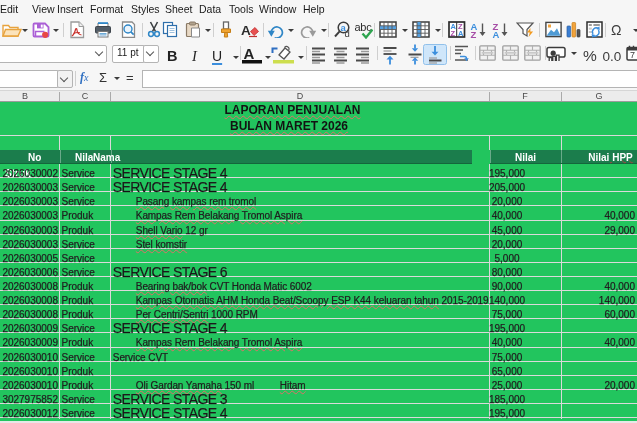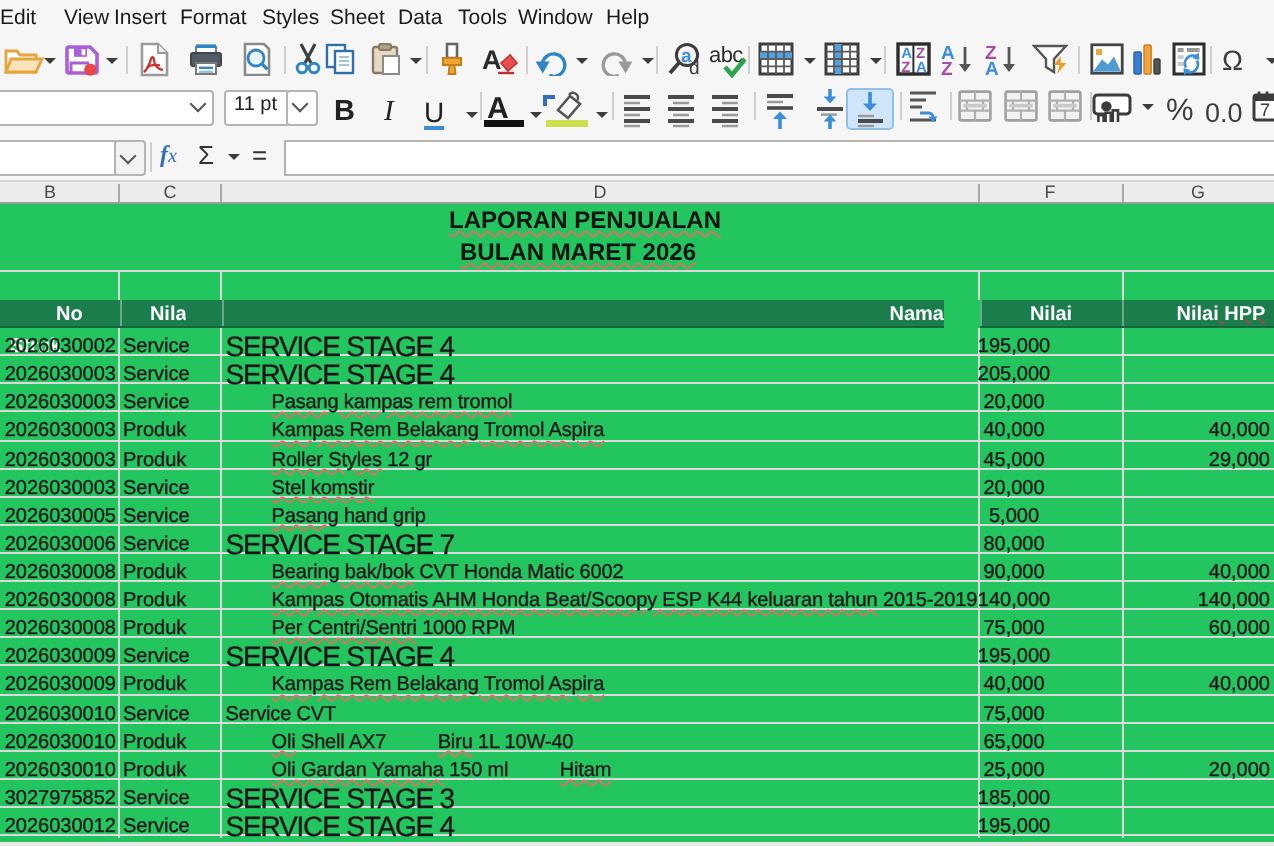--- a/index.html
+++ b/index.html
@@ -336,21 +336,21 @@
 <div class="vline" style="left:110px;top:135px;height:15px"></div>
 
 <div class="vline" style="left:489px;top:135px;height:15px"></div>
 
 <div class="vline" style="left:561px;top:135px;height:15px"></div>
 
 <div class="ghead" style="left:0;top:150px;width:60px;height:14px;padding-left:5px;box-sizing:border-box"><span class="wv">No Struk</span></div>
 
 <div class="ghead" style="left:60px;top:150px;width:51px;height:14px;text-align:center">Nilai</div>
 
-<div class="ghead" style="left:93px;top:150px;width:379px;height:14px;text-align:right">Nama</div>
+<div class="ghead" style="left:93px;top:150px;width:379px;height:14px;text-align:left">Nama</div>
 
 <div class="ghead" style="left:490px;top:150px;width:71px;height:14px;text-align:center">Nilai</div>
 
 <div class="ghead" style="left:561px;top:150px;width:76px;height:14px;text-align:center"><span class="wv">Nilai HPP</span></div>
 <div class="abs" style="left:59.5px;top:150px;width:1px;height:13px;background:rgba(255,255,255,0.35)"></div>
 <div class="abs" style="left:110.5px;top:150px;width:1px;height:13px;background:rgba(255,255,255,0.35)"></div>
 <div class="abs" style="left:489.5px;top:150px;width:1px;height:13px;background:rgba(255,255,255,0.35)"></div>
 <div class="abs" style="left:560.5px;top:150px;width:1px;height:13px;background:rgba(255,255,255,0.35)"></div>
 
 <div class="vline" style="left:59px;top:164px;height:255px"></div>
@@ -389,45 +389,44 @@
   <span class="cb">2026030003</span>
       <span class="cc">Produk</span>
       <span class="cd"><span class="wv">Kampas Rem Belakang Tromol Aspira</span></span>
       <span class="cf">40,000</span>
       <span class="cg">40,000</span>
 </div>
 
 <div class="drow" style="top:220.5px;height:14.12px">
   <span class="cb">2026030003</span>
       <span class="cc">Produk</span>
-      <span class="cd"><span class="wv">Roller Styles</span> <span>12 gr</span></span>
+      <span class="cd"><span class="wv">Shell Vario</span> <span>12 gr</span></span>
       <span class="cf">45,000</span>
       <span class="cg">29,000</span>
 </div>
 
 <div class="drow" style="top:234.6px;height:14.12px">
   <span class="cb">2026030003</span>
       <span class="cc">Service</span>
       <span class="cd"><span class="wv">Stel komstir</span></span>
       <span class="cf">20,000</span>
       <span class="cg"></span>
 </div>
 
 <div class="drow" style="top:248.7px;height:14.12px">
   <span class="cb">2026030005</span>
       <span class="cc">Service</span>
-      <span class="cd"><span class="wv">Pasang</span> <span>hand grip</span></span>
       <span class="cf">5,000</span>
       <span class="cg"></span>
 </div>
 
 <div class="drow" style="top:262.8px;height:14.12px">
   <span class="cb">2026030006</span>
       <span class="cc">Service</span>
-      <span class="cd"><span class="cap">SERVICE STAGE 7</span></span>
+      <span class="cd"><span class="cap">SERVICE STAGE 6</span></span>
       <span class="cf">80,000</span>
       <span class="cg"></span>
 </div>
 
 <div class="drow" style="top:277.0px;height:14.12px">
   <span class="cb">2026030008</span>
       <span class="cc">Produk</span>
       <span class="cd"><span class="wv">Bearing bak/bok</span> <span>CVT Honda Matic 6002</span></span>
       <span class="cf">90,000</span>
       <span class="cg">40,000</span>
@@ -469,21 +468,20 @@
   <span class="cb">2026030010</span>
       <span class="cc">Service</span>
       <span class="cd"><span>Service CVT</span></span>
       <span class="cf">75,000</span>
       <span class="cg"></span>
 </div>
 
 <div class="drow" style="top:361.7px;height:14.12px">
   <span class="cb">2026030010</span>
       <span class="cc">Produk</span>
-      <span class="cd"><span class="wv">Oli</span> <span>Shell AX7</span> <span class="wv">Biru</span> <span>1L 10W-40</span></span>
       <span class="cf">65,000</span>
       <span class="cg"></span>
 </div>
 
 <div class="drow" style="top:375.8px;height:14.12px">
   <span class="cb">2026030010</span>
       <span class="cc">Produk</span>
       <span class="cd"><span class="wv">Oli Gardan Yamaha</span> <span>150 ml</span> <span class="wv">Hitam</span></span>
       <span class="cf">25,000</span>
       <span class="cg">20,000</span>

